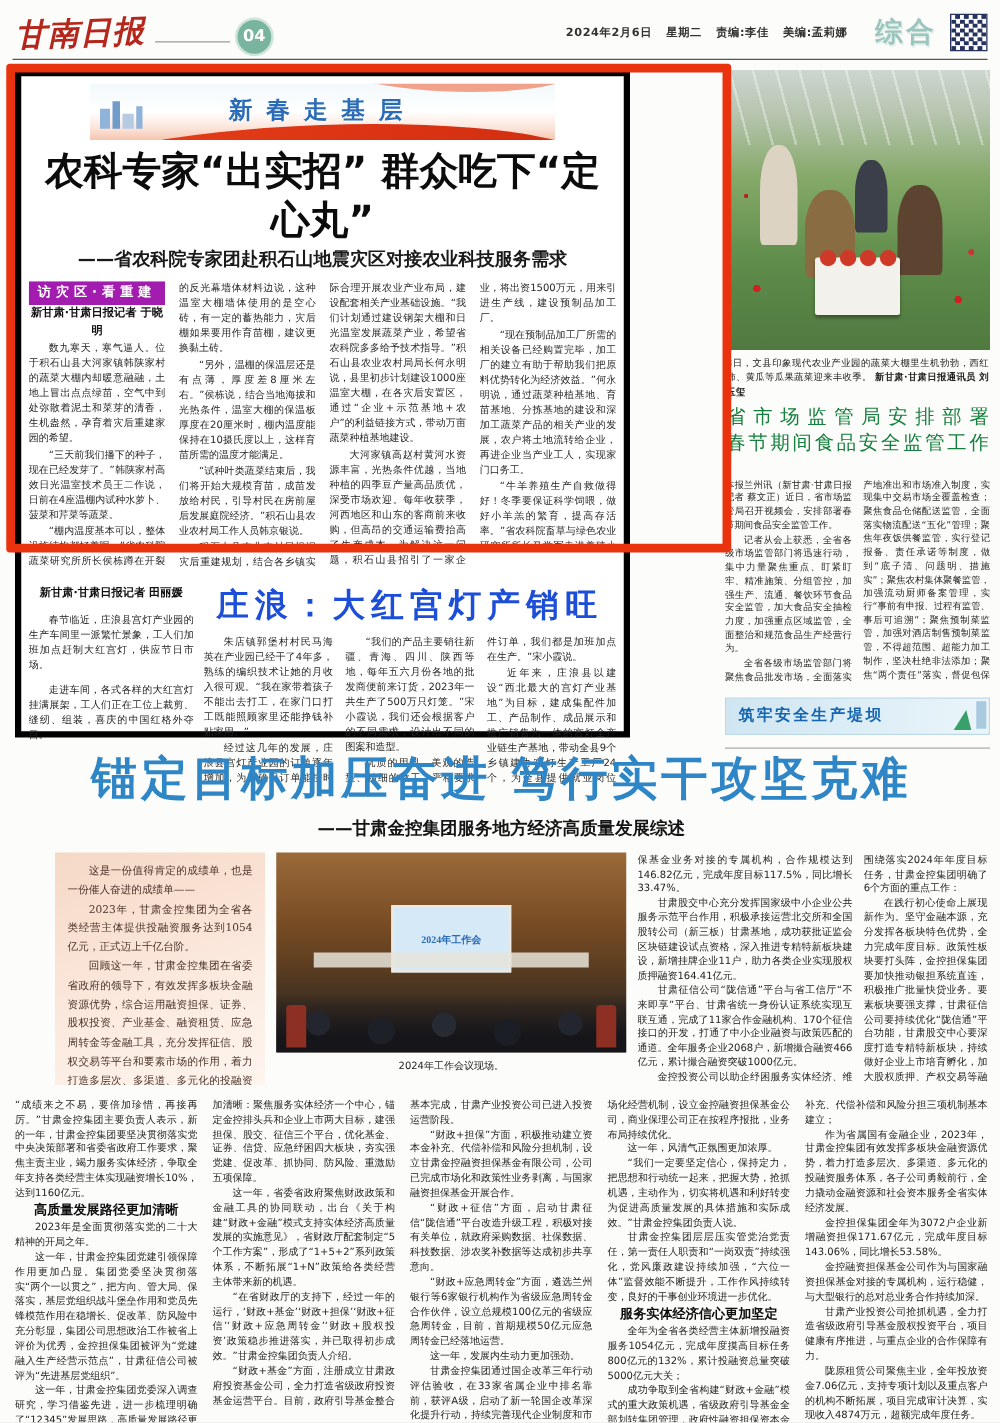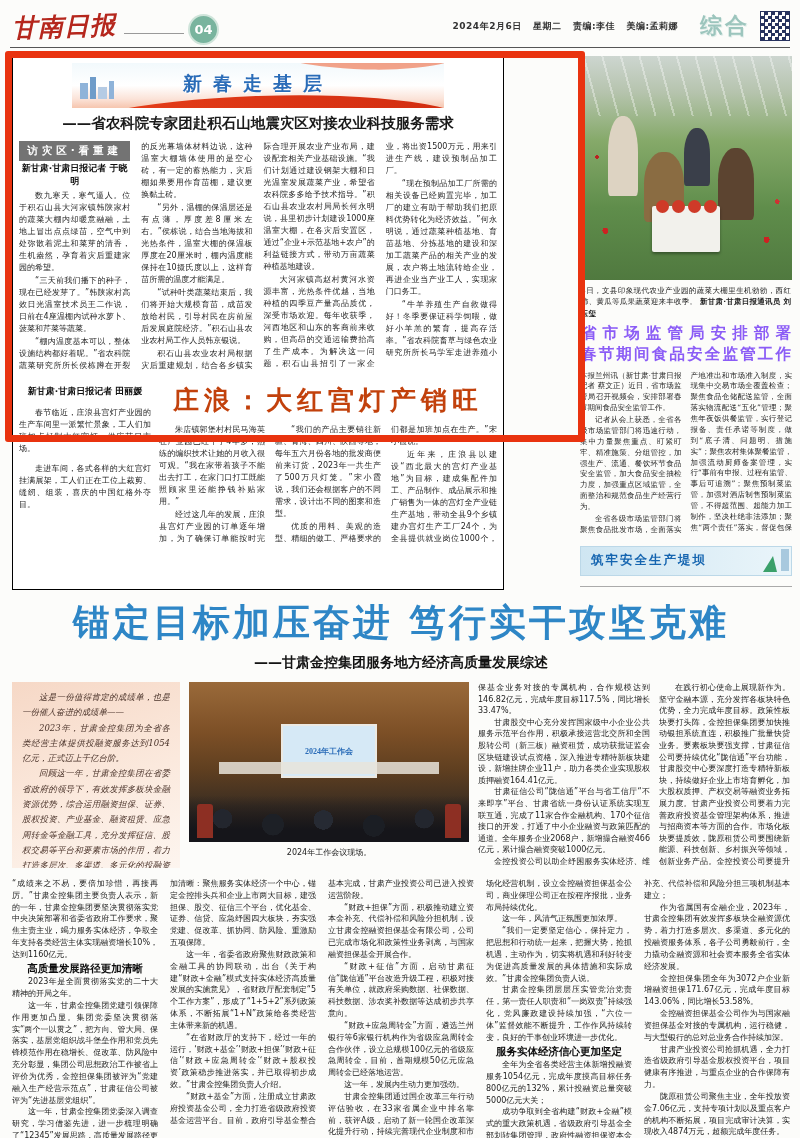--- a/index.html
+++ b/index.html
@@ -15,50 +15,50 @@
              border:2px solid #cfe4da;}
   .hdr-spacer{flex:1;}
   .hdr-date{font-size:9px;color:#333;white-space:nowrap;margin-right:14px;letter-spacing:0.5px;}
   .hdr-date b{margin-right:8px;font-weight:bold;}
   .section-lbl{font-size:22px;font-weight:900;color:#9cc5bd;letter-spacing:3px;margin-right:10px;
                text-shadow:1px 1px 0 #e3efeb;}
   .qr{width:28px;height:28px;background:repeating-conic-gradient(#27335f 0% 25%,#fff 0% 50%) 0 0/7px 7px;
       border:1px solid #27335f;}
   .hdr-rule{position:absolute;left:10px;right:10px;top:47px;height:1px;background:#555;}
   
-  .left-group{position:absolute;left:12px;top:56px;width:492px;height:534px;border:1px solid #000000;
+  .left-group{position:absolute;left:12px;top:56px;width:492px;height:534px;border:5px solid #000000;
               background:#fff;box-sizing:border-box;padding:4px 6px;}
   .ncz-banner{position:relative;width:372px;height:45px;margin:2px auto 6px;overflow:hidden;
               background:linear-gradient(180deg,#f2f9fc 0%,#ffffff 50%,#fbe3d8 80%,#f6c5ae 100%);}
   .ncz-banner::before{content:"";position:absolute;left:-8%;right:-8%;bottom:-26px;height:38px;
               background:linear-gradient(90deg,#e8401a,#d12c10);border-radius:50% 50% 0 0/100% 100% 0 0;
               transform:rotate(-2deg);}
   .ncz-banner::after{content:"";position:absolute;right:-6%;top:-20px;width:60%;height:26px;
               background:#ef5a2a;opacity:.55;border-radius:0 0 50% 50%/0 0 100% 100%;transform:rotate(3deg);}
   .ncz-city{position:absolute;left:8px;bottom:9px;display:flex;align-items:flex-end;gap:2px;z-index:2;}
   .ncz-city i{display:block;background:#8fb3d9;}
   .ncz-text{position:relative;z-index:3;display:block;text-align:center;margin-top:8px;
             color:#2a6cb8;font-weight:900;font-size:19px;letter-spacing:11px;text-shadow:1px 1px 0 #fff;}
   .main-headline{margin:4px 0 2px;text-align:center;font-size:31px;font-weight:900;color:#0c0c0c;
                  letter-spacing:0px;line-height:1.25;}
   .main-sub{text-align:center;font-size:14.5px;font-weight:bold;color:#1a1a1a;margin:2px 0 8px;}
   .cols{text-align:justify;color:#262626;}
   .cols4{column-count:4;column-gap:11px;height:234px;overflow:hidden;font-size:8px;line-height:1.5;}
   .cols p{margin:0 0 1px;}
   .para{text-indent:2em;}
   .cont{text-indent:0;}
-  .tag{background:#737373;color:#fff;text-align:center;font-weight:bold;font-size:10.5px;
+  .tag{background:#a21caf;color:#fff;text-align:center;font-weight:bold;font-size:10.5px;
        letter-spacing:4px;padding:2px 0;margin:0 4px 5px;text-indent:0;}
   .byline{text-align:center;font-weight:bold;font-size:9px;margin:0 0 6px;text-indent:0;color:#111;}
   .sub{text-align:center;font-weight:bold;font-size:10.5px;margin:7px 0;text-indent:0;color:#0d0d0d;}
   
   .lantern{display:flex;gap:8px;margin-top:10px;height:158px;overflow:hidden;}
   .lantern-left{flex:0 0 132px;font-size:8px;line-height:1.5;text-align:justify;overflow:hidden;}
   .lantern-right{flex:1;display:flex;flex-direction:column;}
-  .lantern-hl{text-align:center;font-size:26px;font-weight:900;letter-spacing:5px;color:#c2410c;
+  .lantern-hl{text-align:center;font-size:26px;font-weight:900;letter-spacing:5px;color:#1d4ed8;
               margin:-2px 0 6px;}
   .cols3{column-count:3;column-gap:10px;flex:1;overflow:hidden;font-size:8px;line-height:1.5;}
   
   .red-box{position:absolute;left:5px;top:51px;width:566px;height:377px;border:7px solid #e9330f;
            border-radius:3px;z-index:30;pointer-events:none;}
   
   .right-group{position:absolute;left:580px;top:56px;width:212px;height:534px;}
   .photo1{position:relative;width:212px;height:224px;overflow:hidden;
      background:linear-gradient(180deg,#cdd6d0 0%,#b6c4ae 16%,#85a969 38%,#5f8d4b 68%,#50793f 100%);}
   .photo1 .dots{position:absolute;inset:0;background-image:
@@ -68,40 +68,40 @@
      radial-gradient(circle 4px at 93% 65%,#c33 0 60%,transparent 61%),
      radial-gradient(circle 3px at 8% 45%,#b22 0 60%,transparent 61%);}
   .photo1 .roof{position:absolute;top:0;left:0;right:0;height:60px;
      background:repeating-linear-gradient(75deg,rgba(255,255,255,.35) 0 2px,transparent 2px 18px);}
   .person{position:absolute;border-radius:45% 45% 8% 8%;}
   .foam{position:absolute;left:72px;bottom:28px;width:68px;height:46px;background:#f2f1ec;
         border-radius:2px;box-shadow:0 2px 3px rgba(0,0,0,.35);}
   .foam .tm{position:absolute;top:-6px;width:13px;height:13px;border-radius:50%;background:#cf3a28;}
   .photo-cap{font-size:7.5px;line-height:1.5;text-align:justify;margin:5px 1px 4px;color:#222;}
   .photo-cap b{font-weight:bold;}
-  .mkt-hl{text-align:justify;text-align-last:justify;font-size:15.5px;font-weight:700;color:#8b5cf6;
-          line-height:1.35;margin:4px 1px 6px;}
+  .mkt-hl{text-align:justify;text-align-last:justify;font-size:15.5px;font-weight:400;color:#15803d;
+          line-height:1.35;margin:4px 1px 18px;}
   .cols2{column-count:2;column-gap:9px;height:168px;overflow:hidden;font-size:7.5px;line-height:1.45;}
   .safety-banner{position:relative;margin-top:7px;height:28px;background:linear-gradient(90deg,#cfe6f2,#eaf5fa);
           display:flex;align-items:center;overflow:hidden;border:1px solid #bcd8e8;}
   .safety-banner span{font-size:12.5px;font-weight:900;color:#1565b0;letter-spacing:2px;padding-left:10px;
           position:relative;z-index:2;}
   .safety-banner .sail{position:absolute;right:14px;bottom:3px;width:0;height:0;z-index:1;
           border-left:10px solid transparent;border-right:4px solid transparent;border-bottom:16px solid #3aa06a;}
   .safety-banner .bld{position:absolute;right:2px;top:2px;width:8px;height:22px;background:#a8c9de;}
   .rg-divider{margin-top:10px;height:1px;background:#aaa;}
   
   .bottom{position:absolute;left:12px;top:598px;width:778px;height:534px;}
   .fin-hl{text-align:center;font-size:37px;font-weight:900;color:#2e86c6;letter-spacing:3px;margin:0;}
   .fin-sub{text-align:center;font-size:14px;font-weight:bold;color:#141414;margin:6px 0 10px;}
   .fin-row1{display:flex;gap:9px;height:186px;}
   .pink-box{flex:0 0 168px;box-sizing:border-box;padding:8px 10px;overflow:hidden;
      background:linear-gradient(160deg,#f6d8c6 0%,#fbe9dd 55%,#fdf5ef 100%);
-     font-family:"DejaVu Serif","Liberation Serif",serif;font-style:italic;
-     font-size:8.5px;line-height:1.8;color:#4a332a;text-align:justify;}
+     font-family:"DejaVu Serif","Liberation Serif",serif;
+     font-size:8.5px;line-height:1.8;color:#4a332a;text-align:justify;margin-left:32px;}
   .pink-box p{margin:0;}
   .photo2-wrap{flex:0 0 280px;}
   .photo2{position:relative;width:280px;height:160px;overflow:hidden;
      background:linear-gradient(180deg,#9a6a3a 0%,#7c4f26 32%,#5f3f20 55%,#3a2d22 78%,#2c241d 100%);}
   .photo2 .screen{position:absolute;left:92px;top:42px;width:92px;height:50px;background:#d6e9f6;
      border:2px solid #ece9e2;display:flex;align-items:center;justify-content:center;
      font-size:8px;color:#2a6cb8;font-weight:bold;font-family:Liberation Serif, serif;}
   .photo2 .table{position:absolute;left:30px;top:80px;right:30px;height:12px;background:#e8e4da;opacity:.85;}
   .photo2 .crowd{position:absolute;left:0;right:0;bottom:0;height:58px;
      background:radial-gradient(circle 16px at 12% 60%,#23262e 0 60%,transparent 61%),
@@ -143,20 +143,21 @@
   <div class="left-group">
     <div class="ncz-banner">
       <span class="ncz-city">
         <i style="width:8px;height:16px"></i>
           <i style="width:6px;height:22px;background:#6f9cc9"></i>
         <i style="width:9px;height:12px;background:#b5cbe4"></i>
           <i style="width:5px;height:18px"></i>
       </span>
       <span class="ncz-text">新春走基层</span>
     </div>
+    <h1 class="main-headline">农科专家“出实招” 群众吃下“定心丸”</h1>
     <div class="main-sub">——省农科院专家团赴积石山地震灾区对接农业科技服务需求</div>
     <div class="cols cols4">
         <p class="tag">访灾区·看重建</p>
         <p class="byline">新甘肃·甘肃日报记者 于晓明</p>
         <p class="para">数九寒天，寒气逼人。位于积石山县大河家镇韩陕家村的蔬菜大棚内却暖意融融，土地上冒出点点绿苗，空气中到处弥散着泥土和菜芽的清香，生机盎然，孕育着灾后重建家园的希望。</p>
         <p class="para">“三天前我们播下的种子，现在已经发芽了。”韩陕家村高效日光温室技术员王二作说，日前在4座温棚内试种水萝卜、菠菜和芹菜等蔬菜。</p>
         <p class="para">“棚内温度基本可以，整体设施结构都好着呢。”省农科院蔬菜研究所所长侯栋蹲在开裂的反光幕墙体材料边说，这种温室大棚墙体使用的是空心砖，有一定的蓄热能力，灾后棚如果要用作育苗棚，建议更换黏土砖。</p>
         <p class="para">“另外，温棚的保温层还是有点薄，厚度差8厘米左右。”侯栋说，结合当地海拔和光热条件，温室大棚的保温板厚度在20厘米时，棚内温度能保持在10摄氏度以上，这样育苗所需的温度才能满足。</p>
         <p class="para">“试种叶类蔬菜结束后，我们将开始大规模育苗，成苗发放给村民，引导村民在房前屋后发展庭院经济。”积石山县农业农村局工作人员韩京银说。</p>
         <p class="para">积石山县农业农村局根据灾后重建规划，结合各乡镇实际合理开展农业产业布局，建设配套相关产业基础设施。“我们计划通过建设钢架大棚和日光温室发展蔬菜产业，希望省农科院多多给予技术指导。”积石山县农业农村局局长何永明说，县里初步计划建设1000座温室大棚，在各灾后安置区，通过“企业+示范基地+农户”的利益链接方式，带动万亩蔬菜种植基地建设。</p>
@@ -238,25 +239,26 @@
           <div class="screen">2024年工作会</div>
           <div class="table"></div>
           <div class="crowd"></div>
           <div class="chair" style="left:8px;bottom:4px;"></div>
           <div class="chair" style="right:8px;bottom:4px;"></div>
         </div>
         <div class="photo2-cap">2024年工作会议现场。</div>
       </div>
       <div class="fin-colA">
           <p class="cont">保基金业务对接的专属机构，合作规模达到146.82亿元，完成年度目标117.5%，同比增长33.47%。</p>
-          <p class="para">甘肃股交中心充分发挥国家级中小企业公共服务示范平台作用，积极承接运营北交所和全国股转公司（新三板）融资租赁，成功获批证监会区块链建设试点资格，深入推进专精特新板块建设，新增挂牌企业11户，助力各类企业实现股权质押融资164.41亿元。</p>
+          <p class="para">甘肃股交中心充分发挥国家级中小企业公共服务示范平台作用，积极承接运营北交所和全国股转公司（新三板）甘肃基地，成功获批证监会区块链建设试点资格，深入推进专精特新板块建设，新增挂牌企业11户，助力各类企业实现股权质押融资164.41亿元。</p>
           <p class="para">甘肃征信公司“陇信通”平台与省工信厅“不来即享”平台、甘肃省统一身份认证系统实现互联互通，完成了11家合作金融机构、170个征信接口的开发，打通了中小企业融资与政策匹配的通道。全年服务企业2068户，新增撮合融资466亿元，累计撮合融资突破1000亿元。</p>
           <p class="para">金控投资公司以助企纾困服务实体经济、维护良好金融环境为导向，全年投放应急周转金143.29亿元，转贷纾困364户，累计服务企业超1100户，民营企业占比90%以上，有效降低了企业信用违约率和银行贷款不良率。</p>
         </div>
       <div class="fin-colB">
+          <p class="cont">围绕落实2024年年度目标任务，甘肃金控集团明确了6个方面的重点工作：</p>
           <p class="para">在践行初心使命上展现新作为。坚守金融本源，充分发挥各板块特色优势，全力完成年度目标。政策性板块要打头阵，金控担保集团要加快推动银担系统直连，积极推广批量快贷业务。要素板块要强支撑，甘肃征信公司要持续优化“陇信通”平台功能，甘肃股交中心要深度打造专精特新板块，持续做好企业上市培育孵化，加大股权质押、产权交易等融资业务拓展力度。甘肃产业投资公司要着力完善政府投资基金管理架构体系，推进与招商资本等方面的合作。市场化板块要提质效，陇原租赁公司要围绕新能源、科技创新、乡村振兴等领域，创新业务产品。金控投资公司要提升资金周转效率。金控再贷款公司要积极创新产品，强化市场营销。金控基金公司要加快筹设基金落地，提高项目投资增量，拓宽投资市场渠道。金控供应链公司要进一步加强与“链主”企业的对接，拓宽合作范围，构建供应链金融新模式。金控自然生态公司要确保瓜州项目今年实现入库交易。陇原资本公司要规范现有资产的管理，探</p>
         </div>
     </div>
     <div class="fin-flow">
         <p class="cont">“成绩来之不易，要倍加珍惜，再接再厉。”甘肃金控集团主要负责人表示，新的一年，甘肃金控集团要坚决贯彻落实党中央决策部署和省委省政府工作要求，聚焦主责主业，竭力服务实体经济，争取全年支持各类经营主体实现融资增长10%，达到1160亿元。</p>
         <p class="sub">高质量发展路径更加清晰</p>
         <p class="para">2023年是全面贯彻落实党的二十大精神的开局之年。</p>
         <p class="para">这一年，甘肃金控集团党建引领保障作用更加凸显。集团党委坚决贯彻落实“两个一以贯之”，把方向、管大局、保落实，基层党组织战斗堡垒作用和党员先锋模范作用在稳增长、促改革、防风险中充分彰显，集团公司思想政治工作被省上评价为优秀，金控担保集团被评为“党建融入生产经营示范点”，甘肃征信公司被评为“先进基层党组织”。</p>
         <p class="para">这一年，甘肃金控集团党委深入调查研究，学习借鉴先进，进一步梳理明确了“12345”发展思路，高质量发展路径更加清晰：聚焦服务实体经济一个中心，锚定金控排头兵和企业上市两大目标，建强担保、股交、征信三个平台，优化基金、证券、信贷、应急纾困四大板块，夯实强党建、促改革、抓协同、防风险、重激励五项保障。</p>
         <p class="para">这一年，省委省政府聚焦财政政策和金融工具的协同联动，出台《关于构建“财政+金融”模式支持实体经济高质量发展的实施意见》，省财政厅配套制定“5个工作方案”，形成了“1+5+2”系列政策体系，不断拓展“1+N”政策给各类经营主体带来新的机遇。</p>

